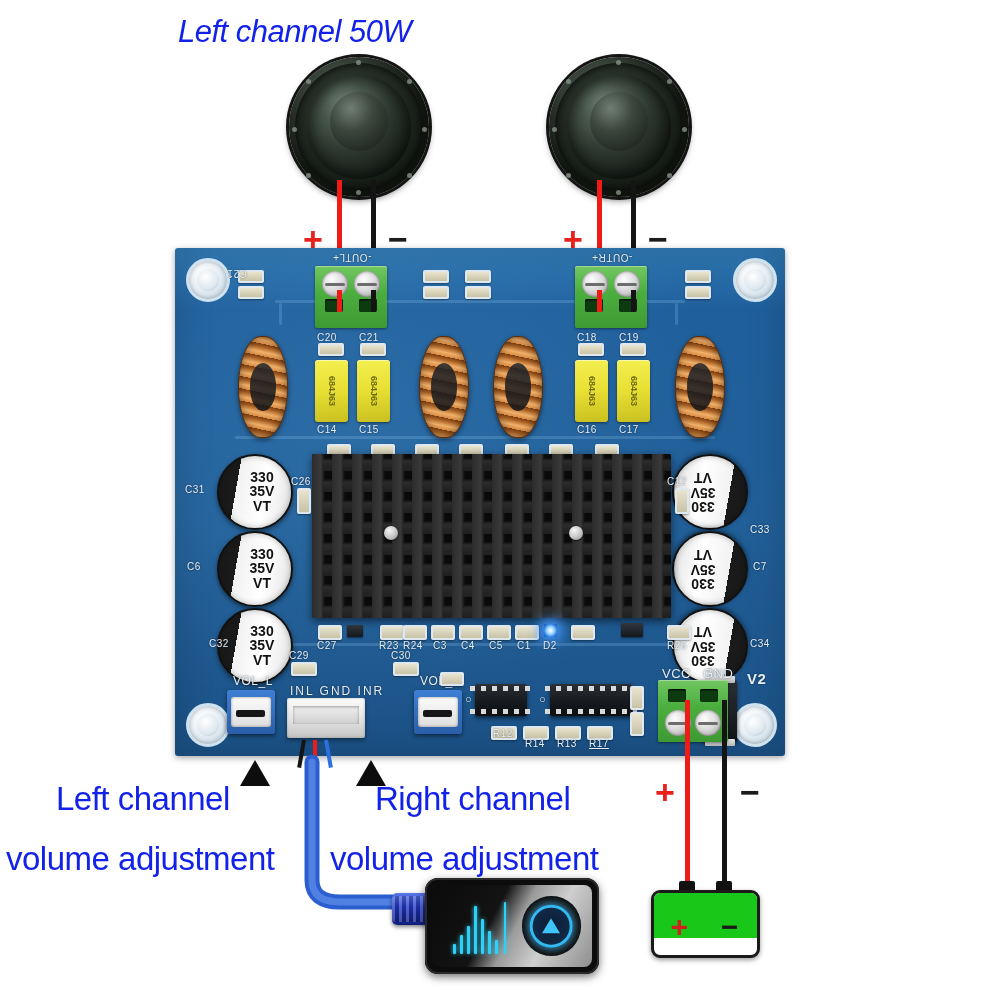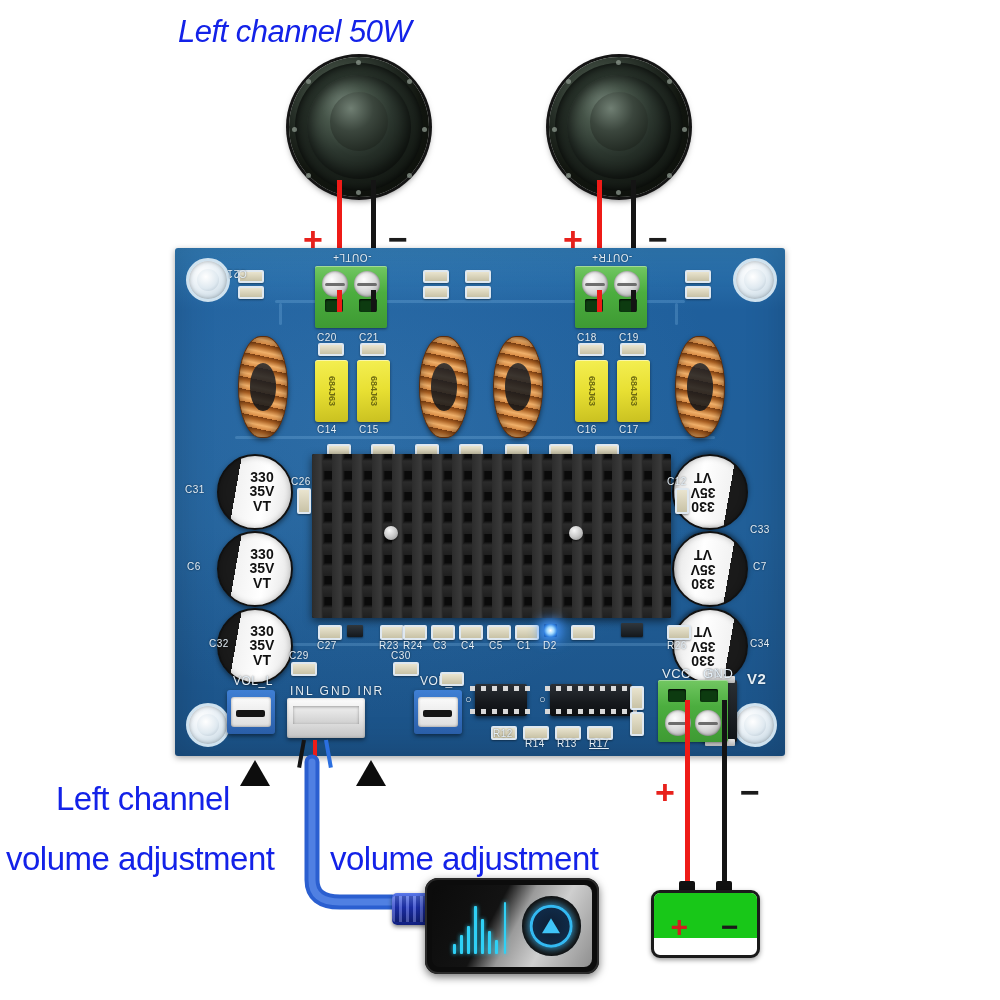--- a/index.html
+++ b/index.html
@@ -512,17 +512,18 @@
   <div class="batt-term" style="left:716px;top:881px;"></div>
   <div class="batt" style="left:651px;top:890px;width:103px;height:62px;">
     <div class="grn"></div>
     <div class="bp">+</div>
     <div class="bm">−</div>
   </div>
 
   <div class="abs anno anno-bot" style="left:56px;top:778px;">Left channel</div>
   <div class="abs anno anno-bot" style="left:6px;top:838px;">volume adjustment</div>
 
+  <div class="abs anno anno-bot" style="left:375px;top:778px;">Right channel</div>
   <div class="abs anno anno-bot" style="left:330px;top:838px;">volume adjustment</div>
 
 
 
 </div>
 
 </body></html>

